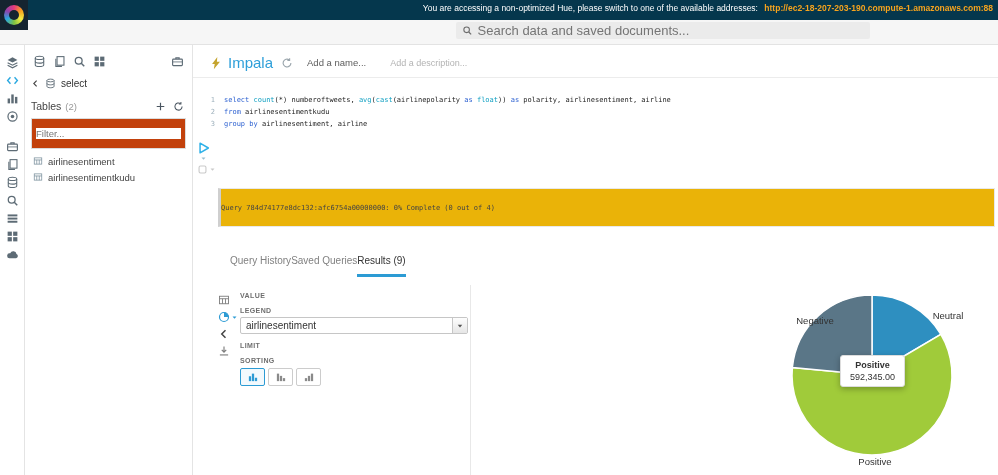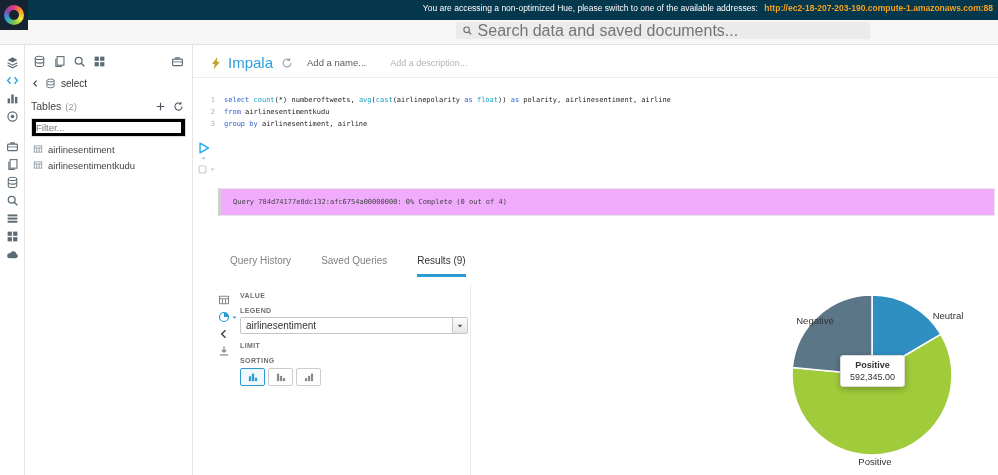--- a/index.html
+++ b/index.html
@@ -12,21 +12,21 @@
   
   .banner{position:absolute;left:0;top:0;width:998px;height:20px;background:#05374d;color:#fff;
     font-size:8.5px;line-height:16px;text-align:right;padding-right:5px;white-space:nowrap;overflow:hidden;z-index:3}
   .banner .addr{color:#f5a31e;font-weight:bold;margin-left:4px}
 
   
   .topbar{position:absolute;left:0;top:16px;width:998px;height:29px;background:#f6f6f6;border-bottom:1px solid #e3e3e3;z-index:2}
   .searchbox{position:absolute;left:456px;top:6px;width:414px;height:17px;background:#ebebeb;border-radius:2px;
     display:flex;align-items:center;padding:0 6px;gap:5px;cursor:text}
   .s-ic{width:11px;height:11px;color:#6a6a6a}
-  .searchbox input{border:none;outline:none;background:transparent;font-size:16px;color:#555;width:100%;font-family:"Liberation Sans",sans-serif}
+  .searchbox input{border:none;outline:none;background:transparent;font-size:13px;color:#555;width:100%;font-family:"Liberation Sans",sans-serif}
 
   
   .logo-block{position:absolute;left:0;top:0;width:28px;height:30px;background:#152430;display:flex;align-items:center;justify-content:center;z-index:5;cursor:pointer}
   .hue-logo-circle{width:20px;height:20px;border-radius:50%;position:relative;
     background:conic-gradient(#e8397d,#f6a21e,#f3ec44,#7dc242,#29a8e0,#8e44ad,#e8397d)}
   .hue-logo-circle::after{content:"";position:absolute;left:5px;top:5px;width:10px;height:10px;border-radius:50%;background:#152430}
 
   
   .leftbar{position:absolute;left:0;top:45px;width:25px;height:430px;background:#fff;border-right:1px solid #e4e4e4;
     display:flex;flex-direction:column;align-items:center;padding-top:10px;z-index:1}
@@ -40,21 +40,21 @@
   .assist-toolbar{display:flex;align-items:center;gap:7px;padding:9px 8px 6px 8px;color:#5d6b75}
   .tbitem{width:13px;height:13px;color:#5d6b75;cursor:pointer}
   .tbitem .ic{width:13px;height:13px}
   .db-row{display:flex;align-items:center;gap:5px;padding:5px 4px 4px 6px;font-size:10px;color:#333}
   .db-row .ch{width:9px;height:9px;color:#444;cursor:pointer}
   .db-row .dbi{width:11px;height:11px;color:#5d6b75}
   .db-name{cursor:pointer}
   .tables-header{display:flex;align-items:center;padding:7px 8px 4px 6px;font-size:10.5px;color:#444}
   .tables-header .count{color:#999;margin-left:4px;font-size:9.5px}
   .hicon{width:11px;height:11px;color:#4a5560;margin-left:7px;cursor:pointer}
-  .filter{margin:2px 6px 4px 6px;border:1px solid #dcdcdc;height:19px;display:flex;align-items:center;padding:0 4px;background:#000000}
+  .filter{margin:2px 6px 4px 6px;border:1px solid #dcdcdc;height:31px;display:flex;align-items:center;padding:0 4px;background:#c2410c}
   .filter input{border:none;outline:none;font-size:9.5px;color:#555;width:100%;font-family:"Liberation Sans",sans-serif}
   .table-item{display:flex;align-items:center;gap:5px;padding:2.5px 8px;font-size:9.5px;color:#444;cursor:pointer}
   .table-item .ic{width:10px;height:10px;color:#7a8f9c}
 
   
   .content{position:absolute;left:193px;top:45px;width:805px;height:430px;background:#fff}
   .editor-header{position:absolute;left:0;top:3px;width:100%;height:30px;border-bottom:1px solid #ececec;
     display:flex;align-items:center;padding-left:16px}
   .engine-icon{width:14px;height:14px;color:#c5a42e;margin-right:5px}
   .engine-name{font-size:15px;color:#2e9fd9;margin-right:8px;cursor:pointer}
@@ -70,25 +70,25 @@
   .tok-builtin{color:#11a0c2}
   .tok-plain{color:#222}
 
   .exec-controls{position:absolute;left:4px;top:96px;width:24px;display:flex;flex-direction:column;align-items:flex-start}
   .play{width:14px;height:14px;color:#2fb1e8;cursor:pointer}
   .exec-caret{width:7px;height:7px;color:#9bbfd0;margin:0 0 2px 3px;cursor:pointer}
   .exec-row2{display:flex;align-items:center;gap:1px}
   .snip{width:11px;height:11px;color:#c9c9c9;cursor:pointer}
   .snip-caret{width:7px;height:7px;color:#c9c9c9;cursor:pointer}
 
-  .statusbar{position:absolute;left:25px;top:143px;width:777px;height:28px;background:#f0abfc;
-    border:1px solid #e9e9e9;border-left:3px solid #cfcfcf;display:flex;align-items:center;padding-left:12px;
+  .statusbar{position:absolute;left:25px;top:143px;width:777px;height:39px;background:#eab308;
+    border:1px solid #e9e9e9;border-left:3px solid #cfcfcf;display:flex;align-items:center;
     font-family:"DejaVu Sans Mono",monospace;font-size:7px;color:#444}
 
-  .tabs-row{position:absolute;left:37px;top:210px;display:flex;gap:30px}
+  .tabs-row{position:absolute;left:37px;top:210px;display:flex;}
   .tab{font-size:10px;color:#818181;padding-bottom:8px;cursor:pointer}
   .tab.active{color:#333;border-bottom:3px solid #2c9bd4}
 
   .results{position:absolute;left:0;top:240px;width:100%;height:190px}
   .mini-col{position:absolute;left:25px;top:9px;width:26px;display:flex;flex-direction:column;gap:5px;align-items:flex-start}
   .mc{width:12px;height:12px;cursor:pointer}
   .mc-row{display:flex;align-items:center;gap:1px}
   .mc-caret{width:7px;height:7px;cursor:pointer}
   .c-gray{color:#7c7c7c}
   .c-blue{color:#2c9bd4}

